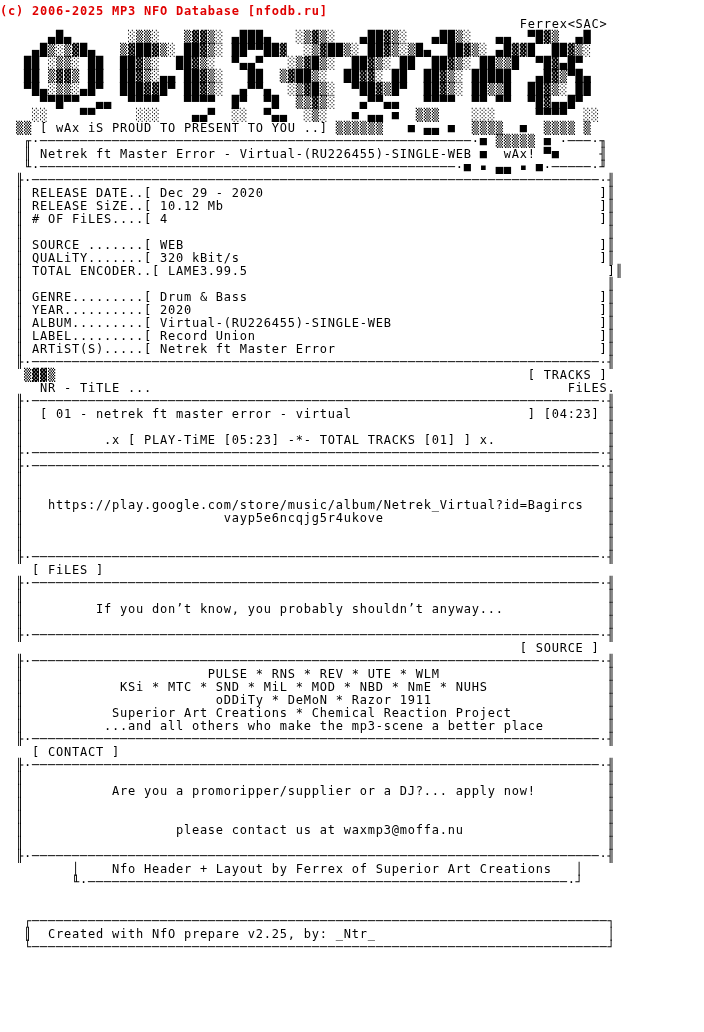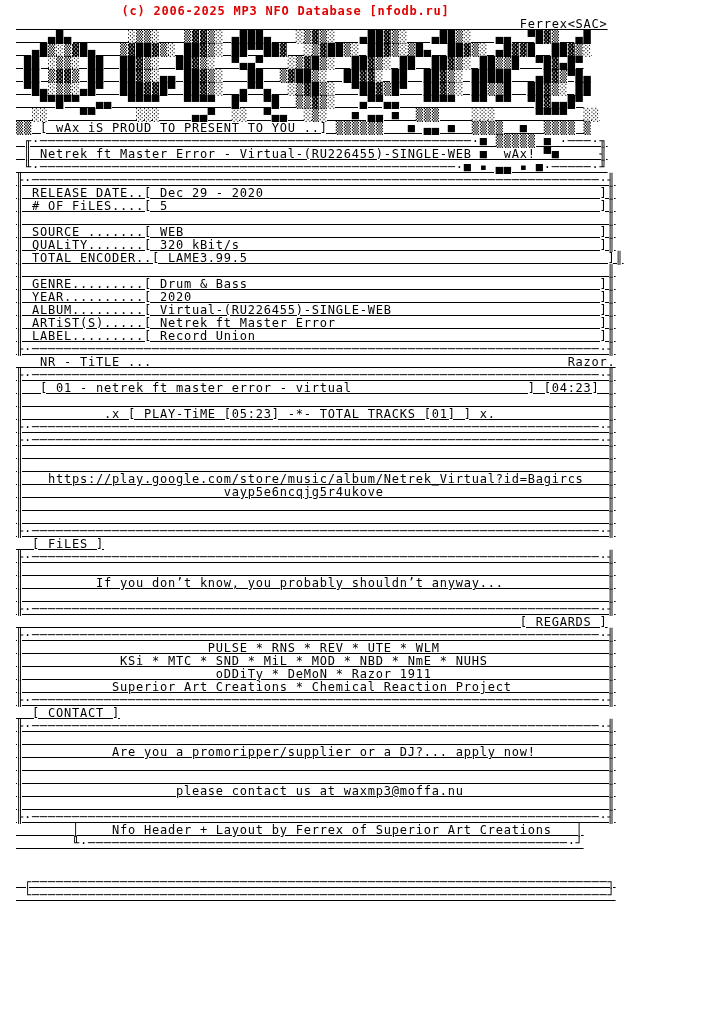--- a/index.html
+++ b/index.html
@@ -4,28 +4,28 @@
 <style>
   html,body{margin:0;padding:0;background:#ffffff;}
   .screen{
     position:relative;
     width:704px;height:1032px;
     background:#ffffff;
     overflow:hidden;
   }
   .watermark{
     position:absolute;top:5px;left:0;width:571px;
-    text-align:center;
+    text-align:left;
     font-family:"DejaVu Sans Mono",monospace;
     font-size:12px;line-height:13px;font-weight:bold;
     letter-spacing:0.77px;
     white-space:pre;
   }
   .nfo{
-    position:absolute;top:18px;left:16px;text-decoration:underline;
+    position:absolute;top:18px;left:16px;
   }
   .nfo-line{
     font-family:"DejaVu Sans Mono",monospace;
     font-size:12px;line-height:13px;
     height:13px;
     letter-spacing:0.77px;
     white-space:pre;
     color:#000000;
   }
 </style>
@@ -42,71 +42,75 @@
       <div class="nfo-line"> ██ ▒▓▓▒ ██  ██▓▒░▄▄ ██▓▒░   ██  ▒▓██▒░  ██▓▓░ ██  ██▓▒░ █████   ▄█▓▒▀█▄</div>
       <div class="nfo-line"> ▀█▄░▒▒░▄█▀  ███▓▓█▀ ██▓▒░  ▄▀▀▄  ░▒▓█▒░  ▀██▓▒█▀  ██▓▒░ ██▒▒█  ██▓▒░ ██</div>
       <div class="nfo-line">   ▀▀█▀▀  ▄▄  ▀▀▀▀   ▀▀▀▀  █▀  ▀█  ▒▒▓▒░   ▄▀▀▄▄   ▀▀▀▀  ▀▀ ▀▀  ▀█▓▄▄█▀</div>
       <div class="nfo-line">  ░░    ▀▀     ░░░    ▄▄▀  ░░  ▀▄▄  ░▒░   ■ ▄▄ ■  ▒▒▒    ░░░     ▀▀▀▀  ░░</div>
       <div class="nfo-line">▒▒ [ wAx iS PROUD TO PRESENT TO YOU ..] ▒▒▒▒▒▒   ■ ▄▄ ■  ▒▒▒▒  ■  ▒▒▒▒ ▒</div>
       <div class="nfo-line"> ╓·──────────────────────────────────────────────────────·■ ▒▒▒▒▒ ■ ·───·╖</div>
       <div class="nfo-line"> ║ Netrek ft Master Error - Virtual-(RU226455)-SINGLE-WEB ■  wAx! ▀■     ╢</div>
       <div class="nfo-line"> ╙·────────────────────────────────────────────────────·■ ▪ ▄▄ ▪ ■·─────·╜</div>
       <div class="nfo-line">╟·───────────────────────────────────────────────────────────────────────·╢</div>
       <div class="nfo-line">║ RELEASE DATE..[ Dec 29 - 2020                                          ]║</div>
-      <div class="nfo-line">║ # OF FiLES....[ 5                                                      ]║</div>
+      <div class="nfo-line">║ RELEASE SiZE..[ 10.12 Mb                                               ]║</div>
+      <div class="nfo-line">║ # OF FiLES....[ 4                                                      ]║</div>
       <div class="nfo-line">║                                                                         ║</div>
       <div class="nfo-line">║ SOURCE .......[ WEB                                                    ]║</div>
       <div class="nfo-line">║ QUALiTY.......[ 320 kBit/s                                             ]║</div>
       <div class="nfo-line">║ TOTAL ENCODER..[ LAME3.99.5                                             ]║</div>
       <div class="nfo-line">║                                                                         ║</div>
       <div class="nfo-line">║ GENRE.........[ Drum &amp; Bass                                            ]║</div>
       <div class="nfo-line">║ YEAR..........[ 2020                                                   ]║</div>
       <div class="nfo-line">║ ALBUM.........[ Virtual-(RU226455)-SINGLE-WEB                          ]║</div>
+      <div class="nfo-line">║ LABEL.........[ Record Union                                           ]║</div>
       <div class="nfo-line">║ ARTiST(S).....[ Netrek ft Master Error                                 ]║</div>
-      <div class="nfo-line">║ LABEL.........[ Record Union                                           ]║</div>
       <div class="nfo-line">╟·───────────────────────────────────────────────────────────────────────·╢</div>
-      <div class="nfo-line">   NR - TiTLE ...                                                    Razor.</div>
+      <div class="nfo-line"> ▒▓▓▒                                                           [ TRACKS ]</div>
+      <div class="nfo-line">   NR - TiTLE ...                                                    FiLES.</div>
       <div class="nfo-line">╟·───────────────────────────────────────────────────────────────────────·╢</div>
       <div class="nfo-line">║  [ 01 - netrek ft master error - virtual                      ] [04:23] ║</div>
       <div class="nfo-line">║                                                                         ║</div>
       <div class="nfo-line">║          .x [ PLAY-TiME [05:23] -*- TOTAL TRACKS [01] ] x.              ║</div>
       <div class="nfo-line">╟·───────────────────────────────────────────────────────────────────────·╢</div>
       <div class="nfo-line">╟·───────────────────────────────────────────────────────────────────────·╢</div>
       <div class="nfo-line">║                                                                         ║</div>
       <div class="nfo-line">║                                                                         ║</div>
       <div class="nfo-line">║   https://play.google.com/store/music/album/Netrek_Virtual?id=Bagircs   ║</div>
       <div class="nfo-line">║                         vayp5e6ncqjg5r4ukove                            ║</div>
       <div class="nfo-line">║                                                                         ║</div>
       <div class="nfo-line">║                                                                         ║</div>
       <div class="nfo-line">╟·───────────────────────────────────────────────────────────────────────·╢</div>
       <div class="nfo-line">  [ FiLES ]</div>
       <div class="nfo-line">╟·───────────────────────────────────────────────────────────────────────·╢</div>
       <div class="nfo-line">║                                                                         ║</div>
       <div class="nfo-line">║         If you don’t know, you probably shouldn’t anyway...             ║</div>
       <div class="nfo-line">║                                                                         ║</div>
       <div class="nfo-line">╟·───────────────────────────────────────────────────────────────────────·╢</div>
-      <div class="nfo-line">                                                               [ REGARDS ]</div>
+      <div class="nfo-line">                                                               [ SOURCE ]</div>
       <div class="nfo-line">╟·───────────────────────────────────────────────────────────────────────·╢</div>
       <div class="nfo-line">║                       PULSE * RNS * REV * UTE * WLM                     ║</div>
       <div class="nfo-line">║            KSi * MTC * SND * MiL * MOD * NBD * NmE * NUHS               ║</div>
       <div class="nfo-line">║                        oDDiTy * DeMoN * Razor 1911                      ║</div>
       <div class="nfo-line">║           Superior Art Creations * Chemical Reaction Project            ║</div>
+      <div class="nfo-line">║          ...and all others who make the mp3-scene a better place        ║</div>
       <div class="nfo-line">╟·───────────────────────────────────────────────────────────────────────·╢</div>
       <div class="nfo-line">  [ CONTACT ]</div>
       <div class="nfo-line">╟·───────────────────────────────────────────────────────────────────────·╢</div>
       <div class="nfo-line">║                                                                         ║</div>
       <div class="nfo-line">║           Are you a promoripper/supplier or a DJ?... apply now!         ║</div>
       <div class="nfo-line">║                                                                         ║</div>
       <div class="nfo-line">║                                                                         ║</div>
       <div class="nfo-line">║                   please contact us at waxmp3@moffa.nu                  ║</div>
       <div class="nfo-line">║                                                                         ║</div>
       <div class="nfo-line">╟·───────────────────────────────────────────────────────────────────────·╢</div>
       <div class="nfo-line">       │    Nfo Header + Layout by Ferrex of Superior Art Creations   │</div>
       <div class="nfo-line">       ╙·────────────────────────────────────────────────────────────·┘</div>
       <div class="nfo-line"></div>
       <div class="nfo-line"></div>
       <div class="nfo-line"> ┌────────────────────────────────────────────────────────────────────────┐</div>
+      <div class="nfo-line"> ║  Created with NfO prepare v2.25, by: _Ntr_                             │</div>
       <div class="nfo-line"> └────────────────────────────────────────────────────────────────────────┘</div>
       <div class="nfo-line"></div>
       <div class="nfo-line"></div>
       <div class="nfo-line"></div>
     </div>
 </div>
 
 </body></html>

